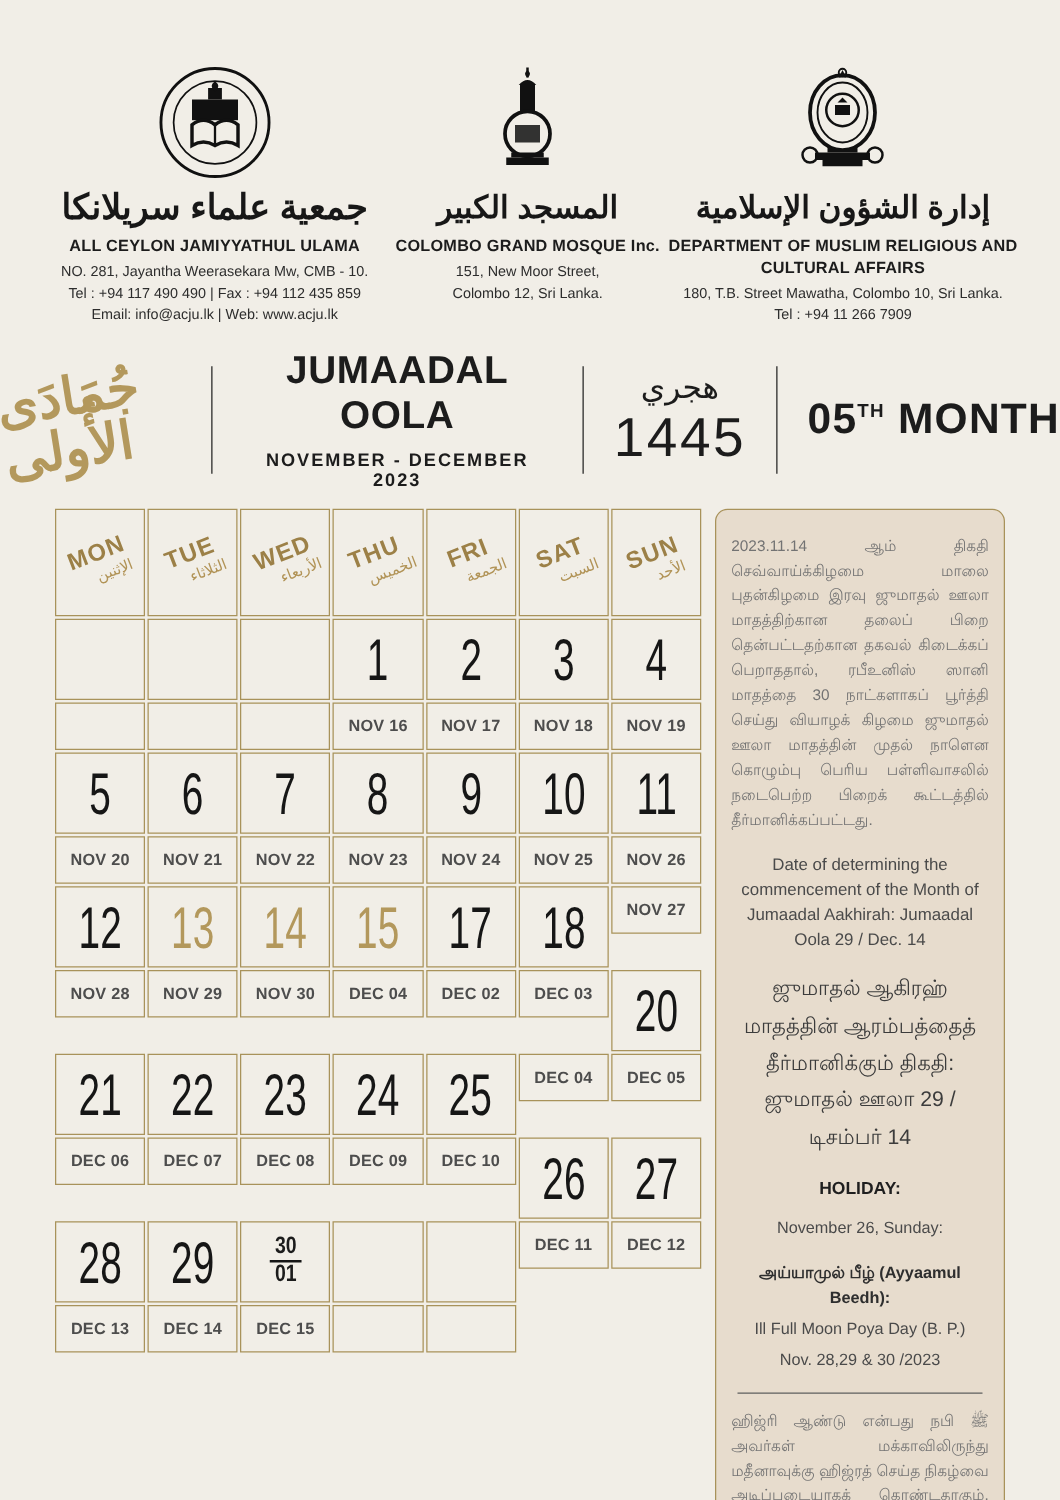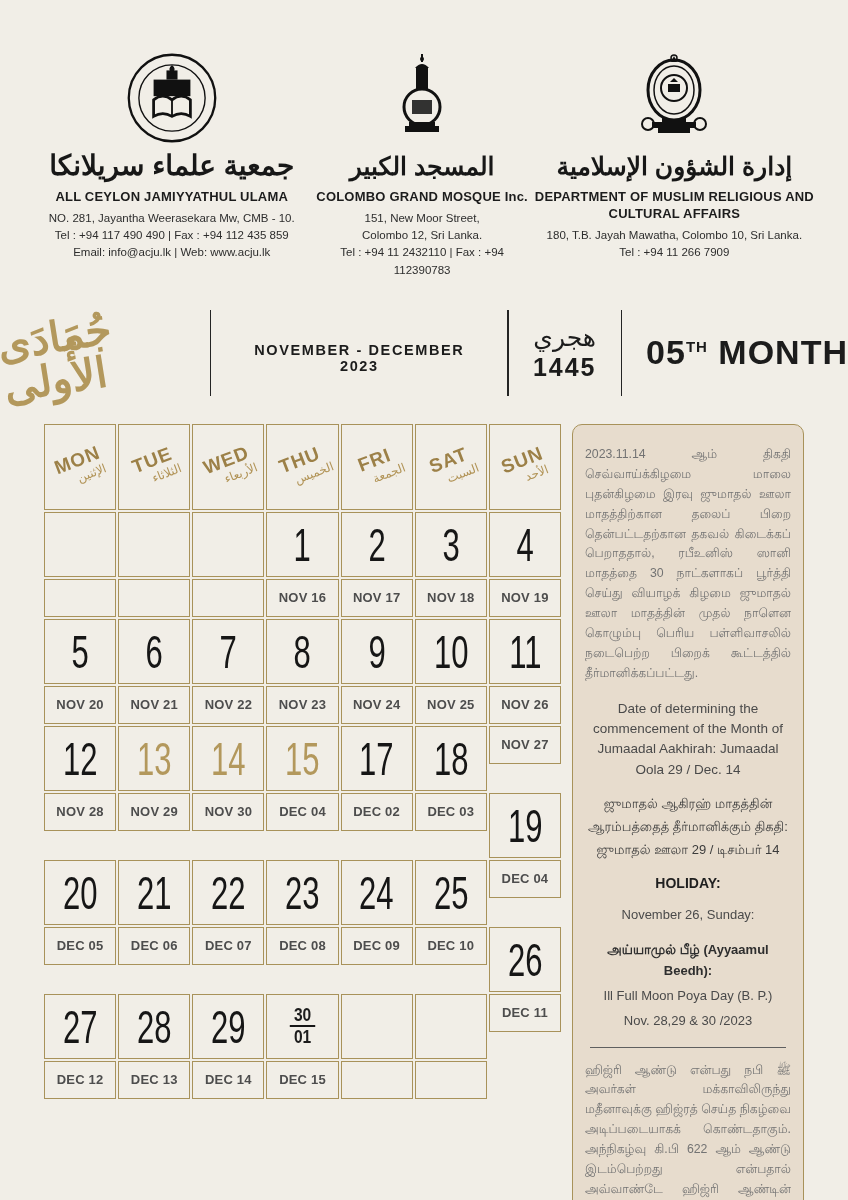--- a/index.html
+++ b/index.html
@@ -20,21 +20,21 @@
 
   
   .title-bar{display:flex;align-items:center;justify-content:center;gap:24px;margin-top:20px;height:108px;}
   .calligraphy{font-size:42px;font-weight:bold;color:#b3985c;transform:rotate(-9deg);line-height:1;padding-right:6px;}
   .v-sep{width:2px;height:86px;background:#242424;}
   .title-main{text-align:center;min-width:248px;}
   .title-month{font-size:31px;font-weight:800;letter-spacing:.5px;}
   .title-period{font-size:14.5px;font-weight:600;letter-spacing:1.6px;margin-top:11px;}
   .hijri{text-align:center;}
   .hijri-ar{font-size:25px;font-weight:400;}
-  .hijri-year{font-size:25px;font-weight:700;letter-spacing:2px;margin-top:1px;}
+  .hijri-year{font-size:44px;font-weight:400;letter-spacing:2px;margin-top:1px;}
   .month-num{font-size:34px;font-weight:700;letter-spacing:1px;white-space:nowrap;text-align:center;}
   .month-num sup{font-size:15px;font-weight:700;}
 
   
   .main{display:flex;gap:11px;padding:17px 44px 0;}
   .calendar{width:517px;display:grid;grid-template-columns:repeat(7,1fr);gap:2px;align-content:start;}
   .cell{border:1.3px solid #a8925a;}
   .day-cell{height:84px;display:flex;align-items:center;justify-content:center;overflow:hidden;}
   .day-rot{transform:rotate(-21deg);text-align:center;}
   .day-en{display:block;font-size:19px;font-weight:800;color:#9c8047;letter-spacing:1px;}
@@ -44,21 +44,21 @@
   .date-num.gold{color:#b3985c;}
   .greg-cell{height:36px;display:flex;align-items:center;justify-content:center;font-size:13px;font-weight:700;color:#4d4d4d;letter-spacing:.2px;}
   .frac{text-align:center;font-weight:600;transform:scaleX(.82);line-height:1.1;}
   .frac .top{display:block;font-size:19px;padding:0 5px;}
   .frac .bot{display:block;font-size:19px;border-top:2px solid #161616;padding:0 5px;}
 
   
   .sidebar{flex:1;background:#e7dccd;border:1.6px solid #a8925a;border-radius:10px;padding:20px 12px 14px;color:#3a3a3a;}
   .sb-p{font-size:12.3px;line-height:1.62;text-align:justify;color:#737373;}
   .sb-en{font-size:13.5px;text-align:center;line-height:1.5;margin-top:15px;color:#4a4a4a;}
-  .sb-tamil-c{font-size:13px;text-align:center;line-height:1.75;margin-top:13px;color:#3c3c3c;}
+  .sb-tamil-c{font-size:17px;text-align:center;line-height:1.75;margin-top:13px;color:#3c3c3c;}
   .sb-holiday-title{font-weight:800;font-size:14px;color:#1f1f1f;text-align:center;margin-top:13px;}
   .sb-line{font-size:13px;text-align:center;line-height:1.6;color:#4a4a4a;}
   .sb-divider{border:none;border-top:1.6px solid #5f5f5f;margin:15px 5px 13px;}
 </style>
 </head>
 <body>
 
 <div class="page">
 
   <div class="header">
@@ -93,51 +93,51 @@
           <circle cx="35" cy="55" r="18" fill="none" stroke="#111" stroke-width="3"></circle>
           <path d="M25 48 h20 v14 h-20 z" fill="#111" opacity=".85"></path>
           <rect x="18" y="74" width="34" height="6" fill="#111"></rect>
           <rect x="22" y="70" width="26" height="4" fill="#111"></rect>
         </svg>
       </div>
       <div class="org-arabic">المسجد الكبير</div>
       <div class="org-name">COLOMBO GRAND MOSQUE Inc.</div>
       <div class="org-line">151, New Moor Street,</div>
       <div class="org-line">Colombo 12, Sri Lanka.</div>
-      <div class="org-line">Tel : +94 11 2432110  |  Fax : +94 112390783</div>
     </div>
 
     <div class="org org--right">
       <div class="org-logo">
         <svg width="84" height="94" viewBox="0 0 84 94">
           <ellipse cx="42" cy="40" rx="26" ry="30" fill="none" stroke="#111" stroke-width="3"></ellipse>
           <ellipse cx="42" cy="40" rx="20" ry="24" fill="none" stroke="#111" stroke-width="1.5"></ellipse>
           <circle cx="42" cy="38" r="13" fill="none" stroke="#111" stroke-width="2"></circle>
           <path d="M36 34 h12 v8 h-12 z M38 32 l4 -4 l4 4 z" fill="#111"></path>
           <path d="M42 6 l3 6 h-6 z" fill="#111"></path>
           <circle cx="42" cy="8" r="3" fill="none" stroke="#111" stroke-width="1.5"></circle>
           <path d="M20 72 h44 v6 h-44 z" fill="#111"></path>
           <path d="M26 78 h32 v5 h-32 z" fill="#111"></path>
           <circle cx="16" cy="74" r="6" fill="none" stroke="#111" stroke-width="2"></circle>
           <circle cx="68" cy="74" r="6" fill="none" stroke="#111" stroke-width="2"></circle>
           <path d="M30 66 q12 8 24 0 l0 6 h-24 z" fill="#111"></path>
         </svg>
       </div>
       <div class="org-arabic">إدارة الشؤون الإسلامية</div>
       <div class="org-name">DEPARTMENT OF MUSLIM RELIGIOUS AND CULTURAL AFFAIRS</div>
-      <div class="org-line">180, T.B. Jayah Mawatha, Colombo 10, Sri Lanka.</div>
+      <div class="org-line">180, T.B. Street Mawatha, Colombo 10, Sri Lanka.</div>
       <div class="org-line">Tel : +94 11 266 7909</div>
     </div>
 
   </div>
 
   <div class="title-bar">
     <div class="calligraphy">جُمَادَى الأُولى</div>
     <div class="v-sep"></div>
     <div class="title-main">
+      <div class="title-month">JUMAADAL OOLA</div>
       <div class="title-period">NOVEMBER -  DECEMBER 2023</div>
     </div>
     <div class="v-sep"></div>
     <div class="hijri">
       <div class="hijri-ar">هجري</div>
       <div class="hijri-year">1445</div>
     </div>
     <div class="v-sep"></div>
     <div class="month-num"><span>05</span><sup>TH</sup> <span>MONTH</span></div>
   </div>
@@ -255,23 +255,20 @@
         <div class="cell date-cell">
           <span class="date-num">18</span>
         </div>
         <div class="cell greg-cell">NOV 27</div>
         <div class="cell greg-cell">NOV 28</div>
         <div class="cell greg-cell">NOV 29</div>
         <div class="cell greg-cell">NOV 30</div>
         <div class="cell greg-cell">DEC 04</div>
         <div class="cell greg-cell">DEC 02</div>
         <div class="cell greg-cell">DEC 03</div>
-        <div class="cell date-cell">
-          <span class="date-num">19</span>
-        </div>
         <div class="cell date-cell">
           <span class="date-num">20</span>
         </div>
         <div class="cell date-cell">
           <span class="date-num">21</span>
         </div>
         <div class="cell date-cell">
           <span class="date-num">22</span>
         </div>
         <div class="cell date-cell">

